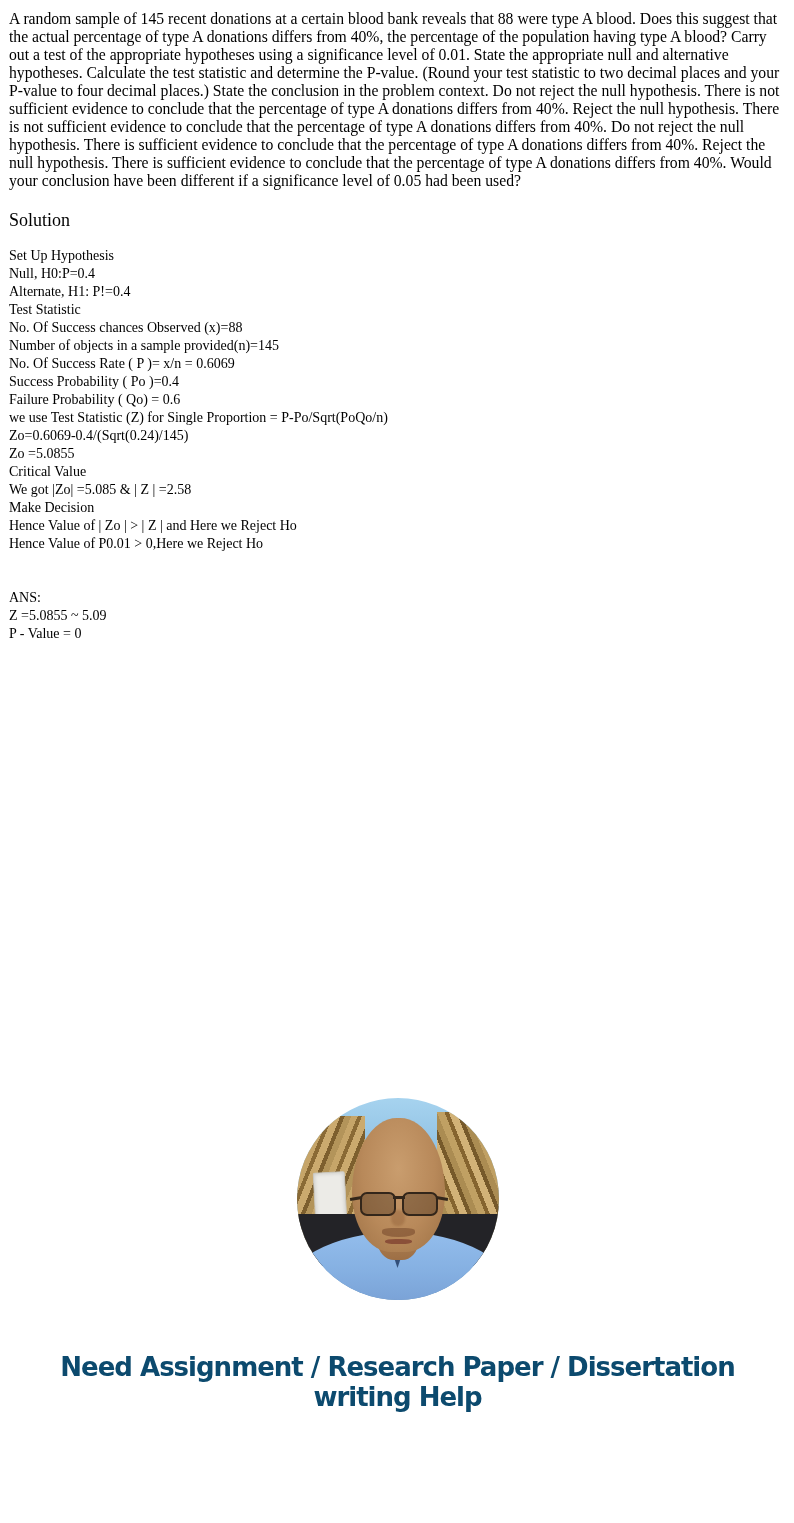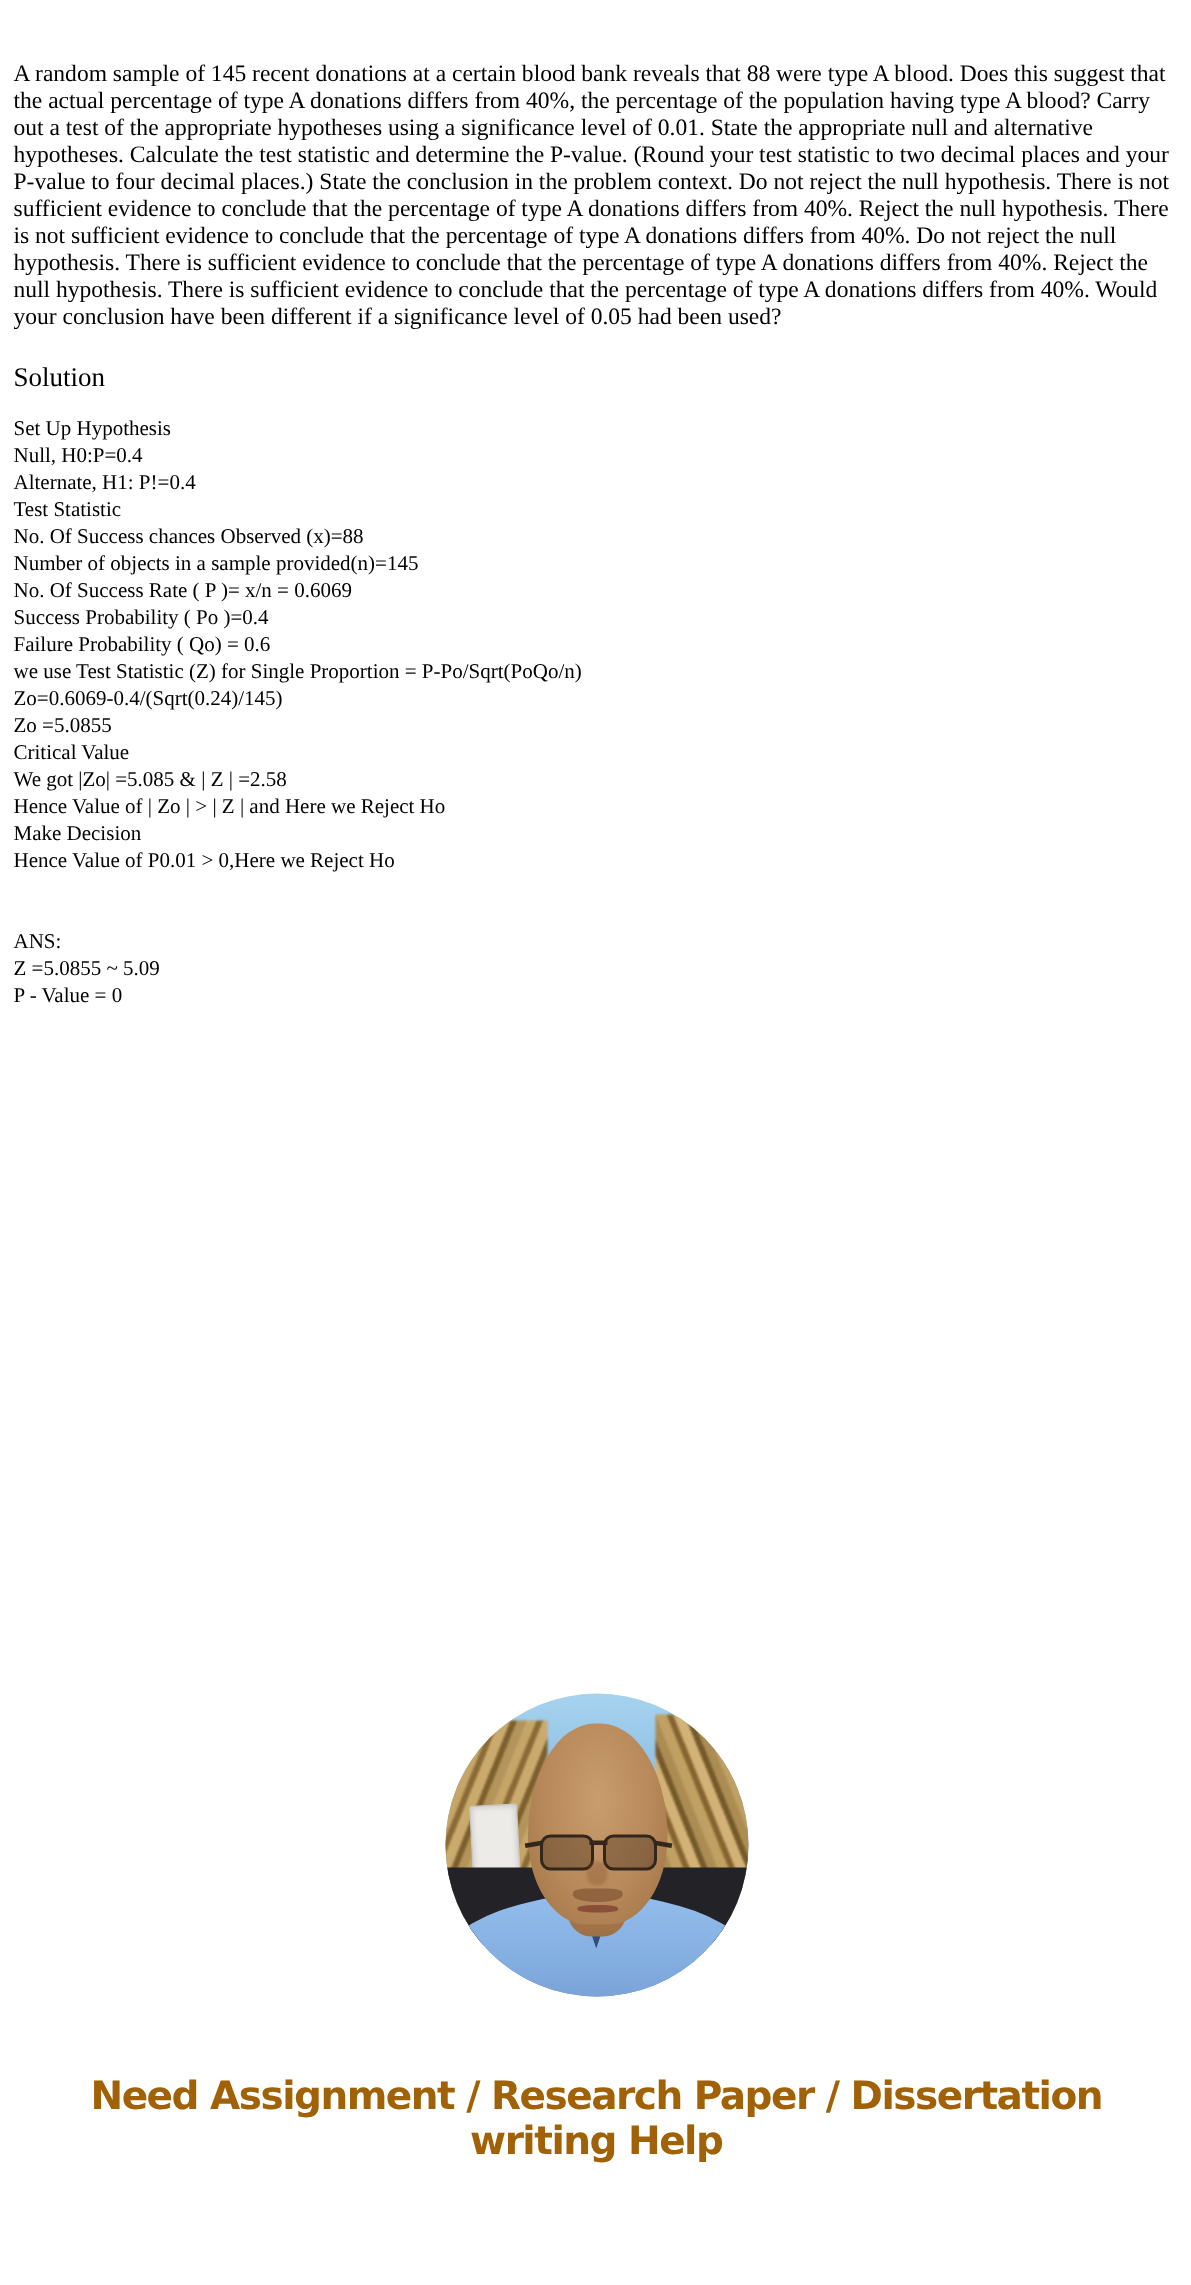--- a/index.html
+++ b/index.html
@@ -4,21 +4,21 @@
 <style>
   html,body{margin:0;padding:0;background:#ffffff;}
   body{
     width:794px;height:1523px;overflow:hidden;position:relative;
     font-family:"Liberation Serif","DejaVu Serif",serif;color:#000;
   }
   .page{width:794px;height:1523px;position:relative;}
   .content{padding:10px 8px 0 9px;}
   .problem{
     font-size:15.7px;line-height:18px;letter-spacing:0px;
-    width:779px;text-align:left;margin-top:31px;
+    width:779px;text-align:left;
   }
   .sol-heading{
     font-size:18px;line-height:21px;font-weight:normal;
     margin:20px 0 16px 0;
   }
   .line{min-height:18px;font-size:14px;line-height:18px;white-space:pre-wrap;}
   .gap-2l{height:36px;}
   
   .avatar{
     width:202px;height:202px;border-radius:50%;overflow:hidden;
@@ -74,21 +74,21 @@
   .av-temple-l{left:-10px;top:5px;width:12px;height:3px;background:#33261a;transform:rotate(-10deg);}
   .av-temple-r{right:-10px;top:5px;width:12px;height:3px;background:#33261a;transform:rotate(10deg);}
   .av-nose{left:94px;top:112px;width:14px;height:16px;background:rgba(125,75,40,0.30);border-radius:45%;filter:blur(1px);}
   .av-mustache{left:85px;top:130px;width:33px;height:9px;background:rgba(100,55,30,0.45);border-radius:30% 30% 50% 50%;filter:blur(0.5px);}
   .av-mouth{left:88px;top:141px;width:27px;height:5px;background:#8a4f38;border-radius:40%;}
   
   .footer{
     margin-top:52px;text-align:center;
     font-family:"DejaVu Sans","Liberation Sans",sans-serif;
     font-weight:bold;font-size:26px;line-height:30px;letter-spacing:-1px;
-    color:#a16207;
+    color:#0c4a6e;
   }
   .footer .contact{letter-spacing:-0.5px;}
 </style>
 </head>
 <body>
 
 <div class="page">
   <div class="content">
 
     <div class="problem">A random sample of 145 recent donations at a certain blood bank reveals that 88 were type A blood. Does this suggest that the actual percentage of type A donations differs from 40%, the percentage of the population having type A blood? Carry out a test of the appropriate hypotheses using a significance level of 0.01. State the appropriate null and alternative hypotheses. Calculate the test statistic and determine the P-value. (Round your test statistic to two decimal places and your P-value to four decimal places.) State the conclusion in the problem context. Do not reject the null hypothesis. There is not sufficient evidence to conclude that the percentage of type A donations differs from 40%. Reject the null hypothesis. There is not sufficient evidence to conclude that the percentage of type A donations differs from 40%. Do not reject the null hypothesis. There is sufficient evidence to conclude that the percentage of type A donations differs from 40%. Reject the null hypothesis. There is sufficient evidence to conclude that the percentage of type A donations differs from 40%. Would your conclusion have been different if a significance level of 0.05 had been used?</div>
@@ -103,22 +103,22 @@
       <div class="line">No. Of Success chances Observed (x)=88</div>
       <div class="line">Number of objects in a sample provided(n)=145</div>
       <div class="line">No. Of Success Rate ( P )= x/n = 0.6069</div>
       <div class="line">Success Probability ( Po )=0.4</div>
       <div class="line">Failure Probability ( Qo) = 0.6</div>
       <div class="line">we use Test Statistic (Z) for Single Proportion = P-Po/Sqrt(PoQo/n)</div>
       <div class="line">Zo=0.6069-0.4/(Sqrt(0.24)/145)</div>
       <div class="line">Zo =5.0855</div>
       <div class="line">Critical Value</div>
       <div class="line">We got |Zo| =5.085 &amp; | Z | =2.58</div>
+      <div class="line">Make Decision</div>
       <div class="line">Hence Value of | Zo | &gt; | Z | and Here we Reject Ho</div>
-      <div class="line">Make Decision</div>
       <div class="line">Hence Value of P0.01 &gt; 0,Here we Reject Ho</div>
     </div>
 
     <div class="gap-2l"></div>
 
     <div>
       <div class="line">ANS:</div>
       <div class="line">Z =5.0855 ~ 5.09</div>
       <div class="line">P - Value = 0</div>
     </div>

